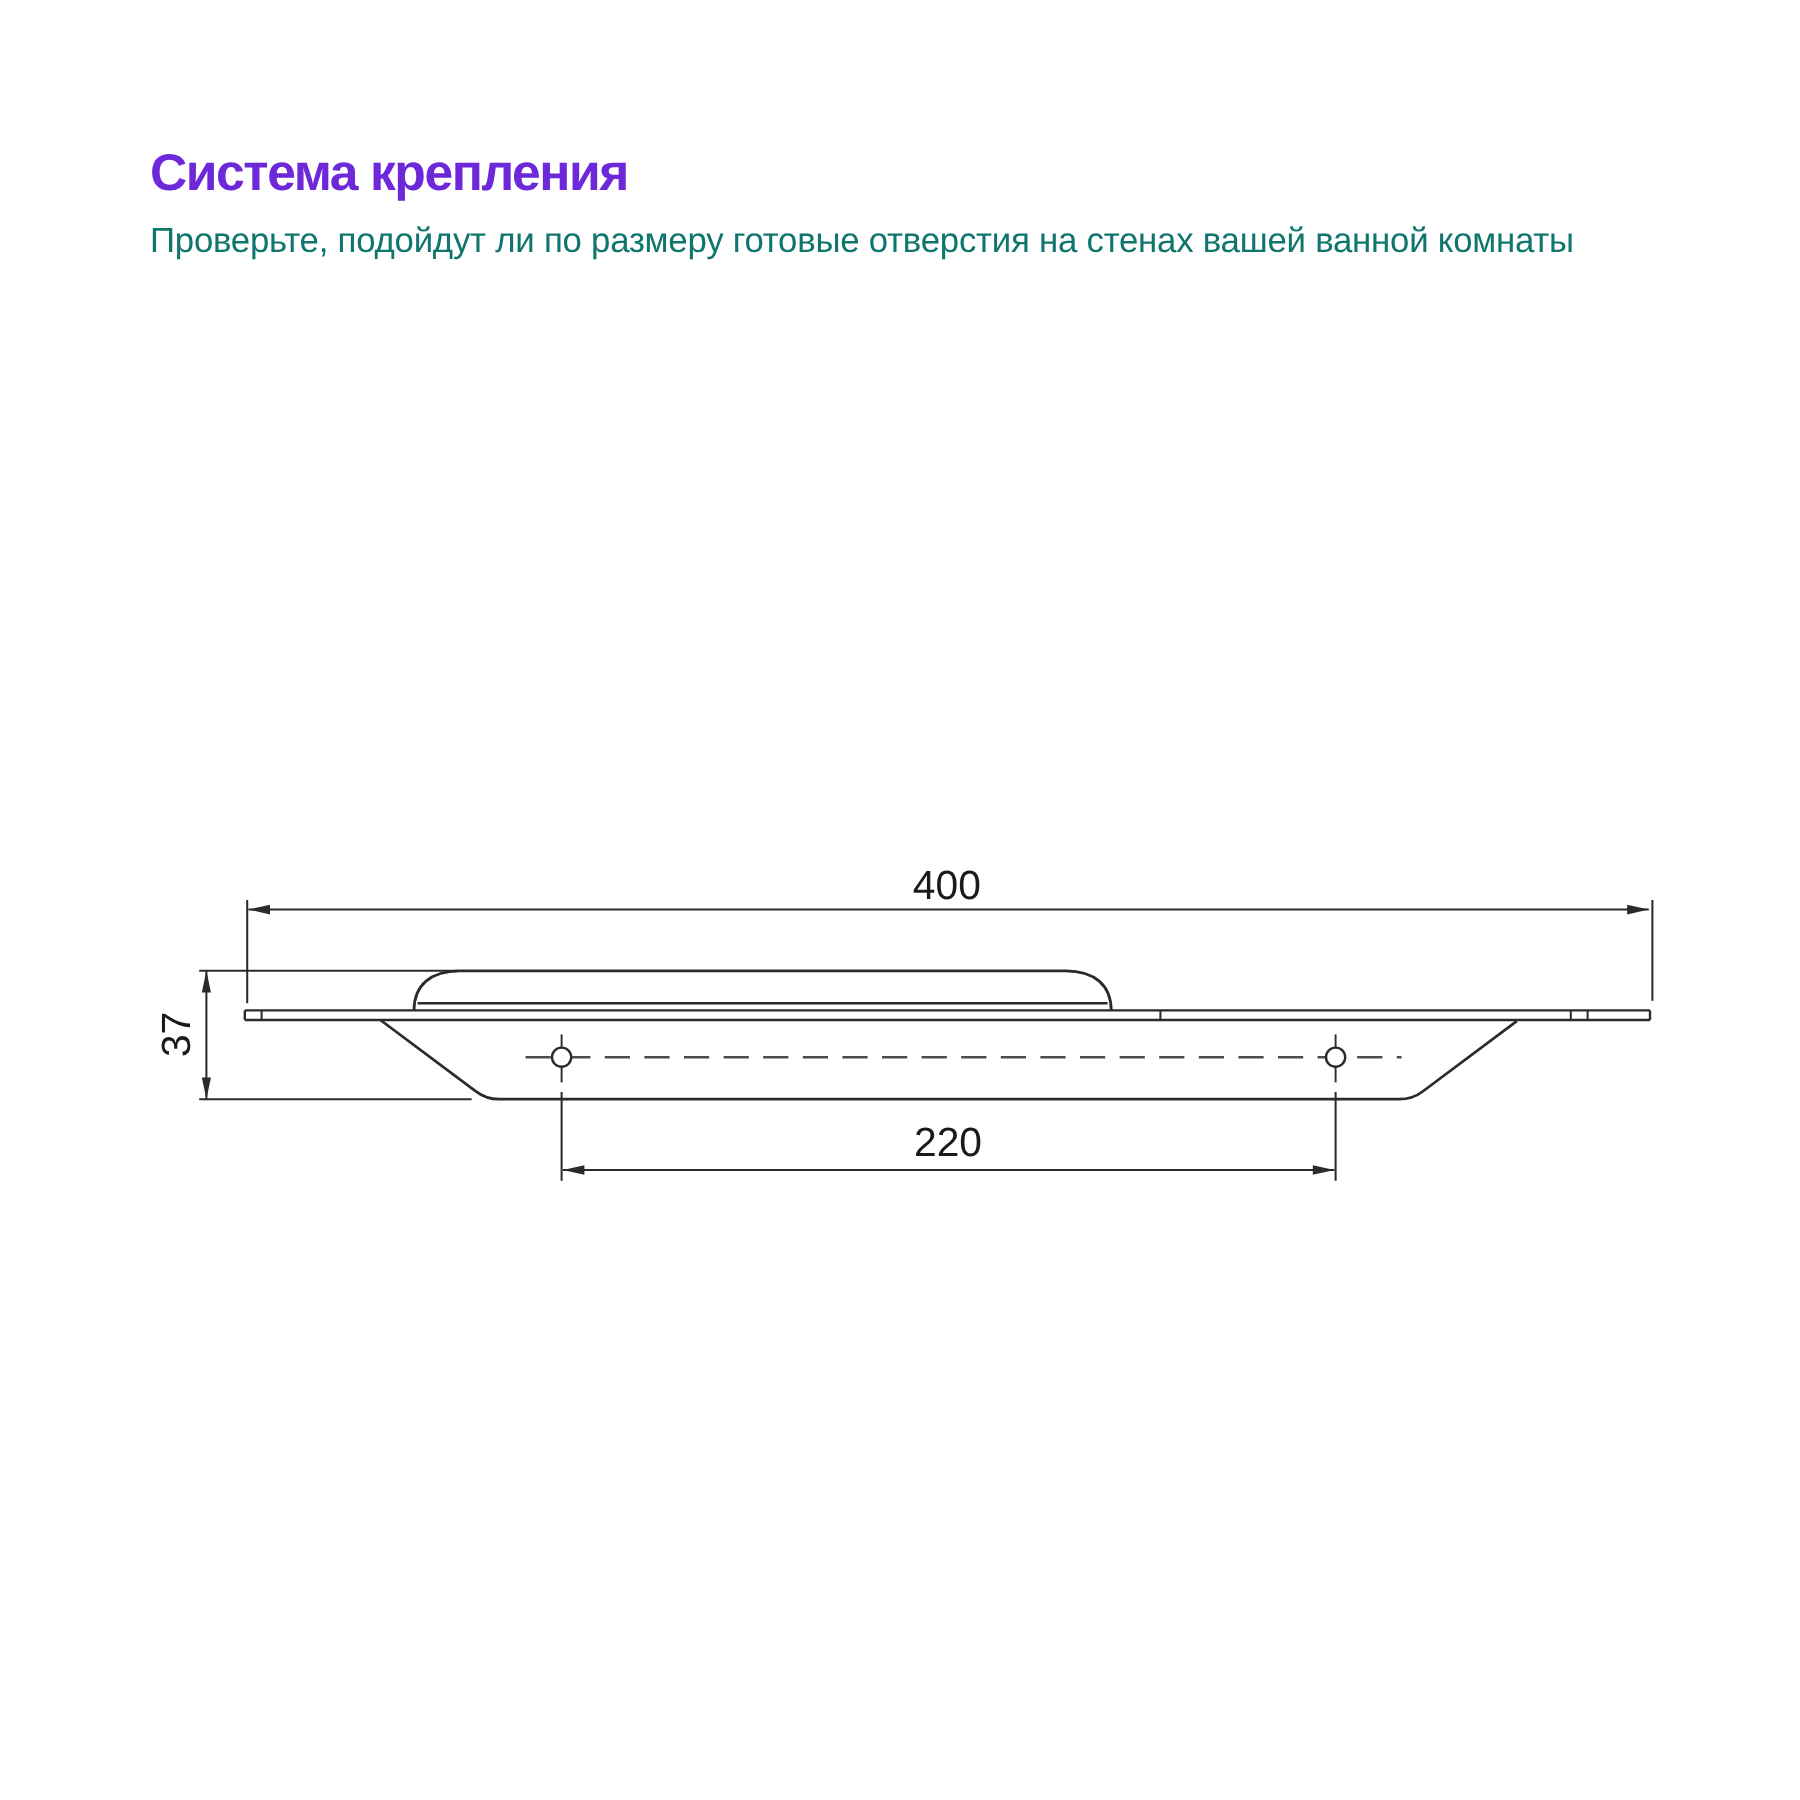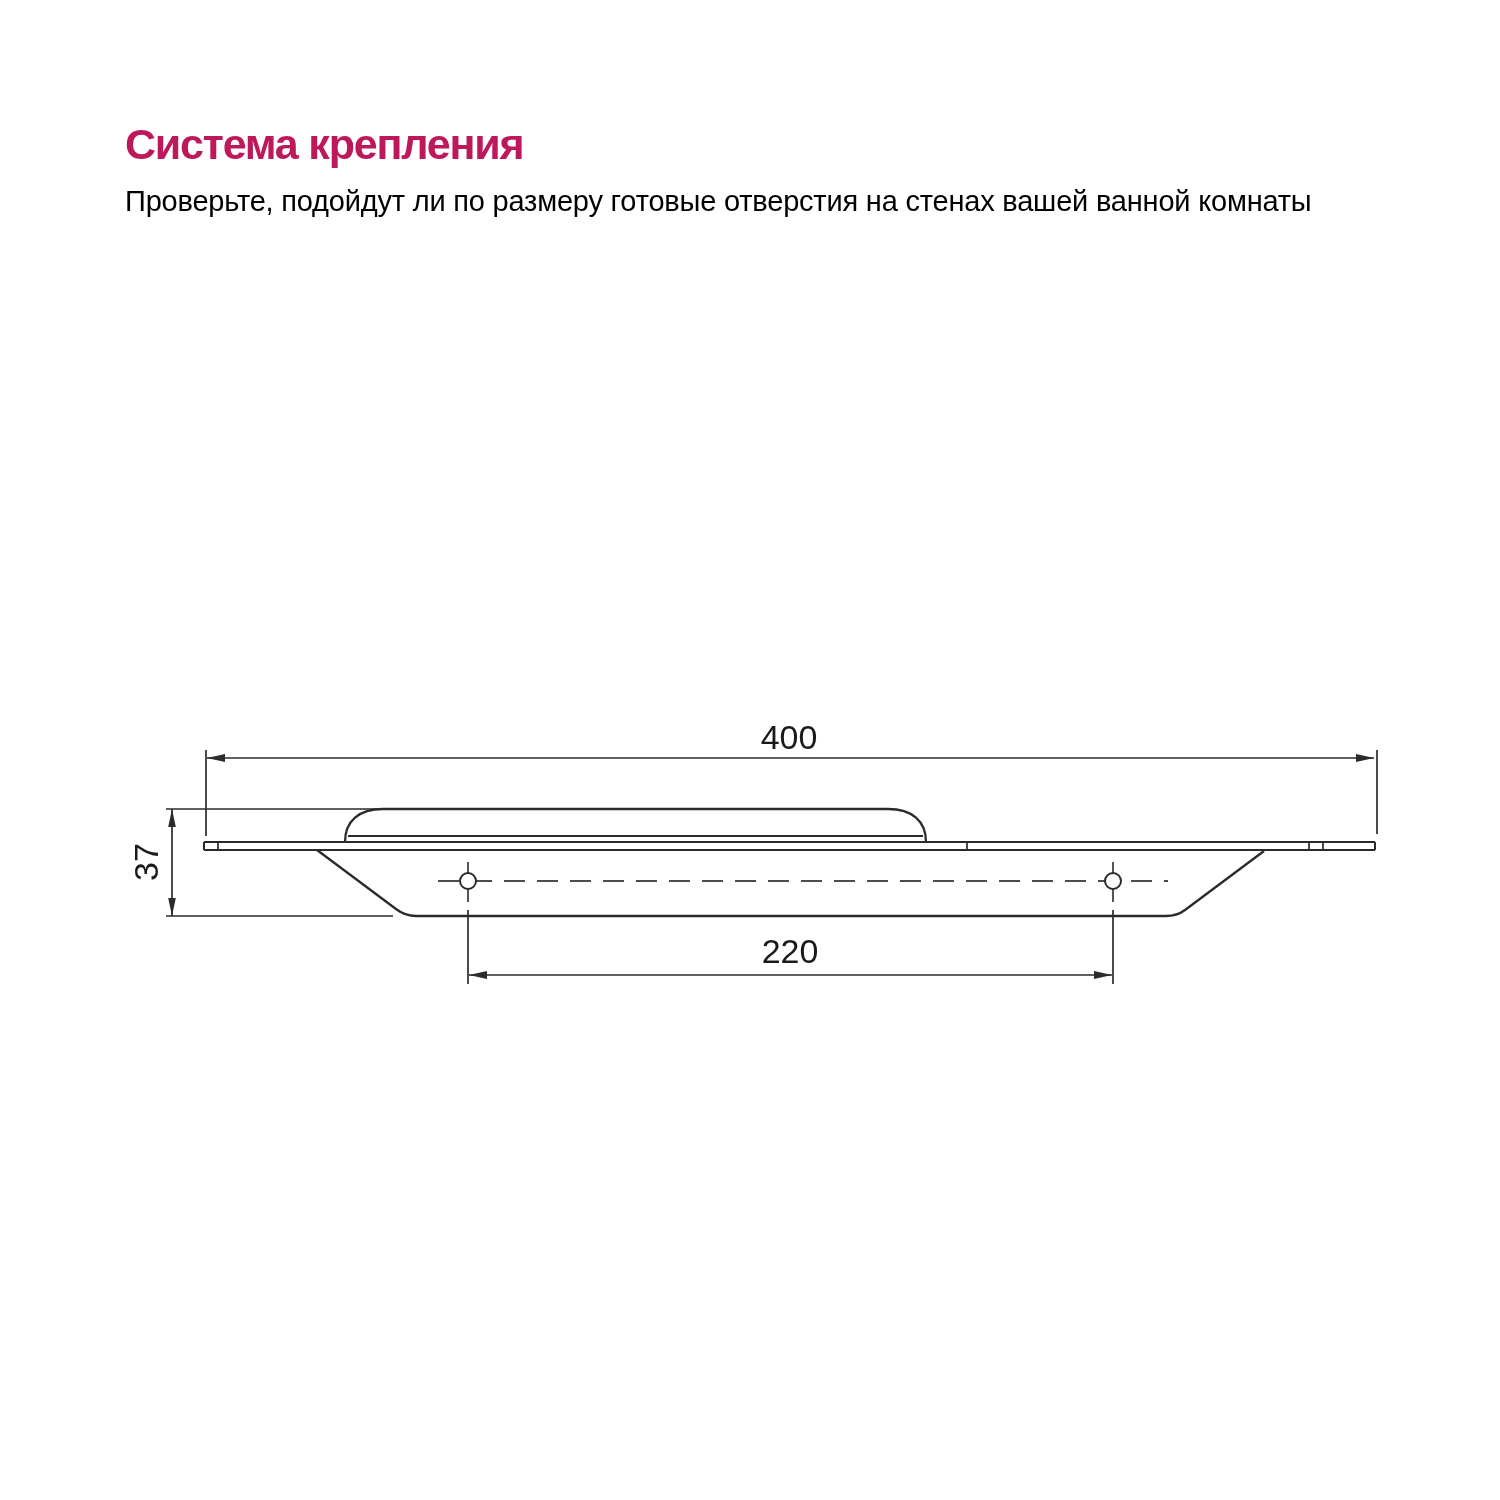--- a/index.html
+++ b/index.html
@@ -17,33 +17,33 @@
   }
   .hdr-title {
     position: absolute;
     left: 125px;
     top: 122px;
     margin: 0;
     font-size: 43px;
     font-weight: 700;
     letter-spacing: -1.2px;
     line-height: 1.05;
-    color: #be185d;
+    color: #6d28d9;
     white-space: nowrap;
   }
   .hdr-desc {
     position: absolute;
     left: 125px;
     top: 183px;
     margin: 0;
     font-size: 29px;
     font-weight: 400;
     letter-spacing: -0.2px;
     line-height: 36px;
-    color: #000000;
+    color: #0f766e;
   }
   .desc-line {
     margin: 0;
     white-space: nowrap;
   }
   .drawing-svg {
     position: absolute;
     left: 0;
     top: 0;
     width: 1500px;

